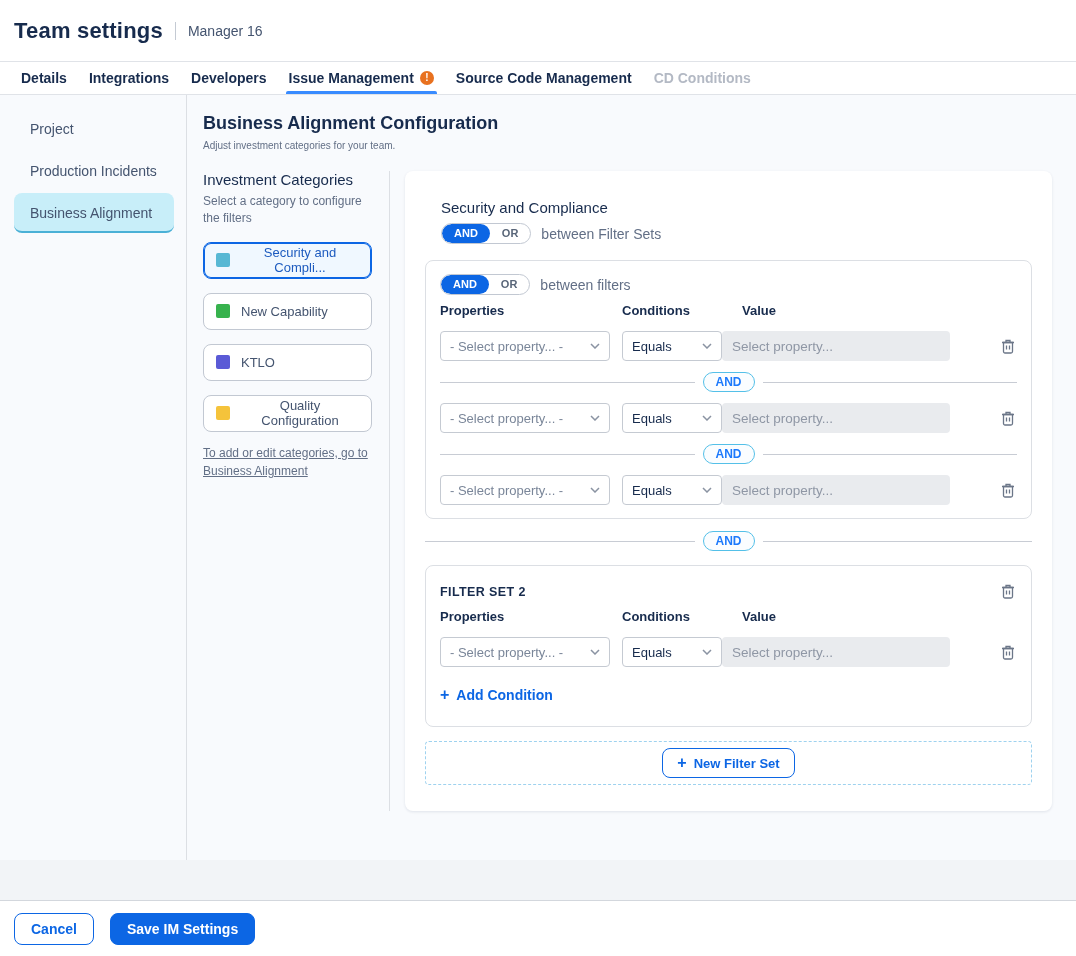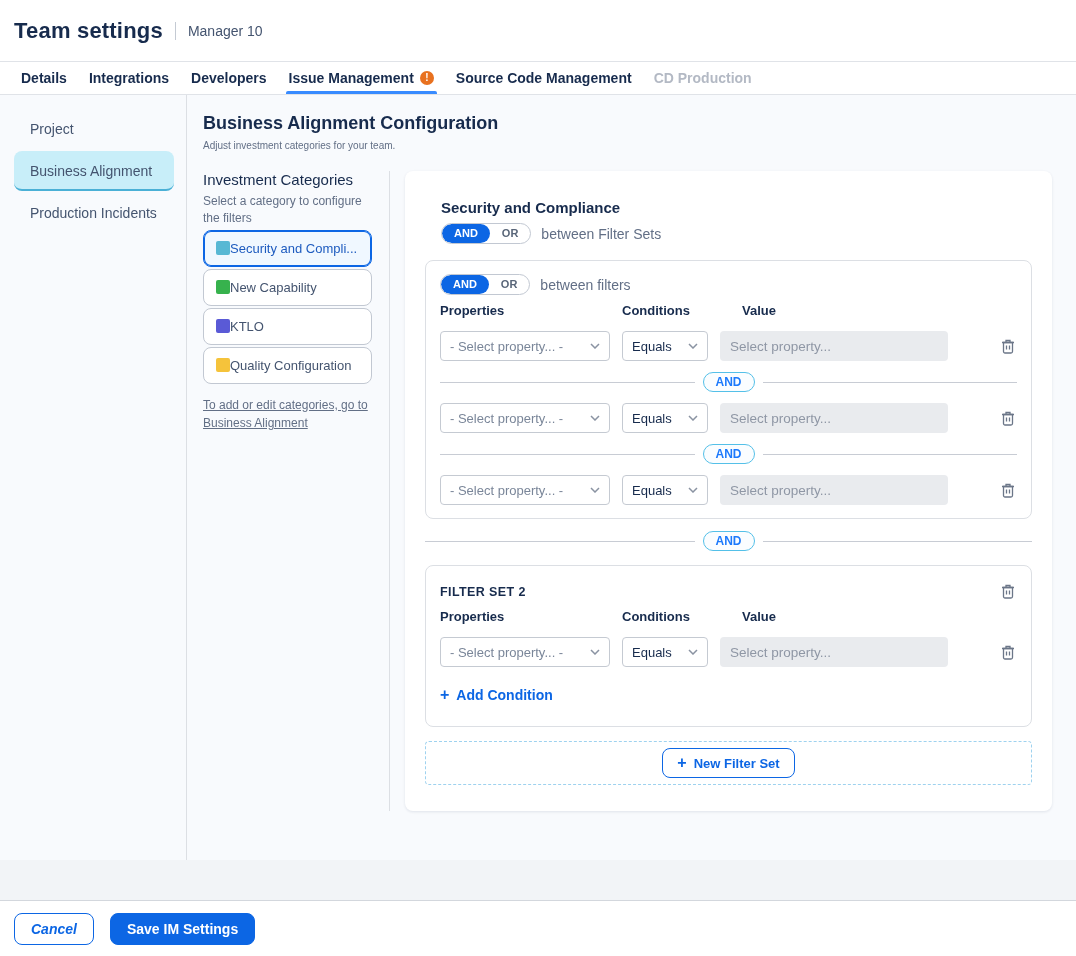--- a/index.html
+++ b/index.html
@@ -28,46 +28,46 @@
   .side-item.active { background:#c8eef9; border-bottom:2px solid #4ab0d6; padding-bottom:10px; }
 
   .main { flex:1 1 auto; padding:18px 24px 0 16px; overflow:hidden; }
   .main-title { font-size:18px; font-weight:700; }
   .main-sub { font-size:10px; color:#626f86; margin-top:6px; }
 
   .columns { display:flex; margin-top:20px; align-items:stretch; }
   .cat-col { width:187px; flex:0 0 auto; padding-right:17px; border-right:1px solid #dcdfe4; padding-bottom:30px; }
   .cat-title { font-size:15px; font-weight:400; }
   .cat-hint { font-size:12px; color:#626f86; line-height:1.45; margin-top:5px; }
-  .cat-btn { width:100%; height:37px; display:flex; align-items:center; padding:0 12px; margin-top:2px; background:#fff; border:1px solid #c2c8d2; border-radius:8px; font-size:13px; color:#44546f; cursor:pointer; font-family:inherit; }
+  .cat-btn { width:100%; height:37px; display:flex; align-items:center; gap:11px; padding:0 12px; margin-top:14px; background:#fff; border:1px solid #c2c8d2; border-radius:8px; font-size:13px; color:#44546f; cursor:pointer; font-family:inherit; }
   .cat-btn.selected { border:1px solid #0c66e4; background:#f0f8ff; color:#1d5bbf; box-shadow:0 0 0 1px #0c66e4 inset; }
   .swatch { width:14px; height:14px; border-radius:2px; flex:0 0 auto; }
   .cat-note { font-size:12px; color:#626f86; line-height:1.5; margin-top:12px;text-decoration:underline; }
 
   .panel-col { flex:1 1 auto; padding-left:15px; }
   .panel { background:#fff; border-radius:8px; box-shadow:0 1px 3px rgba(9,30,66,.10); padding:28px 20px 26px; }
-  .panel-title { font-size:15px; font-weight:700; margin-left:16px; }
+  .panel-title { font-size:15px; font-weight:400; margin-left:16px; }
   .toggle-row { display:flex; align-items:center; gap:10px; margin:7px 0 16px 16px; }
   .set-card .toggle-row { margin:0 0 2px 0; }
   .toggle { display:inline-flex; align-items:center; border:1px solid #c2c8d2; border-radius:999px; background:#fff; overflow:hidden; cursor:pointer; }
   .seg { font-size:11px; font-weight:700; padding:4px 12px; line-height:1; }
   .seg.on { background:#0c66e4; color:#fff; border-radius:999px; }
   .seg.off { color:#596679; }
   .toggle-label { font-size:14px; color:#626f86; }
 
   .set-card { border:1px solid #dcdfe4; border-radius:8px; background:#fff; padding:13px 14px; }
   .hdr-row { display:flex; font-size:13px; font-weight:700; color:#172b4d; margin:8px 0 13px; }
   .hdr-props { width:182px; } .hdr-conds { width:120px; } .hdr-val { flex:1; }
 
   .cond-row { display:flex; align-items:center; }
   .select { height:30px; display:flex; align-items:center; justify-content:space-between; gap:6px; border:1px solid #c5cad2; border-radius:4px; background:#fff; padding:0 9px; font-size:13px; cursor:pointer; }
   .select.placeholder { color:#7a8699; }
   .select.filled { color:#172b4d; }
   .sel-prop { width:170px; margin-right:12px; }
-  .sel-cond { width:86px; margin-right:12px; }
+  .sel-cond { width:100px; margin-right:0; }
   .chev { display:flex; color:#8a93a2; flex:0 0 auto; }
   .val-input { width:228px; height:30px; background:#e9ebee; border:none; border-radius:4px; padding:0 10px; font-size:13.5px; font-family:inherit; color:#44546f; }
   .val-input::placeholder { color:#8f97a5; }
   .row-spacer { flex:1; }
   .trash-btn { background:none; border:none; cursor:pointer; display:flex; padding:2px; }
 
   .connector { display:flex; align-items:center; margin:11px 0; }
   .connector .line { flex:1; height:1px; background:#c8ccd4; }
   .pill { border:1px solid #54c0e8; color:#1d7afc; background:#fafdff; border-radius:999px; padding:3px 12px; font-size:12px; font-weight:600; margin:0 8px; line-height:1; }
   .connector.outer { margin:12px 0 14px; }
@@ -77,62 +77,62 @@
   .add-cond { display:inline-flex; align-items:center; gap:7px; color:#0c66e4; font-size:14px; font-weight:700; background:none; border:none; cursor:pointer; margin:20px 0 10px; font-family:inherit; }
   .plus { font-size:16px; font-weight:700; line-height:1; }
 
   .dashed-zone { margin-top:14px; border:1px dashed #9ed2ef; border-radius:4px; padding:6px; display:flex; justify-content:center; background:#fff; }
   .new-set-btn { display:inline-flex; align-items:center; gap:7px; border:1px solid #0c66e4; border-radius:8px; background:#fff; color:#0c66e4; font-size:13px; font-weight:700; padding:6px 14px; cursor:pointer; font-family:inherit; }
 
   
   .strip { height:41px; background:#f2f4f7; border-bottom:1px solid #d3d7dd; flex:0 0 auto; }
   .footer { height:55px; background:#fff; display:flex; align-items:center; gap:16px; padding:0 14px; flex:0 0 auto; }
   .btn { font-size:14px; font-weight:700; border-radius:8px; padding:7px 16px; cursor:pointer; font-family:inherit; }
-  .btn.secondary { background:#fff; color:#0c66e4; border:1px solid #0c66e4;font-style:italic; }
+  .btn.secondary { background:#fff; color:#0c66e4; border:1px solid #0c66e4; }
   .btn.primary { background:#0c66e4; color:#fff; border:1px solid #0c66e4; }
 </style>
 </head>
 <body>
 
 <div class="page">
 
   <div class="header">
     <h1>Team settings</h1>
     <div class="vdiv"></div>
-    <div class="sub">Manager 10</div>
+    <div class="sub">Manager 16</div>
   </div>
 
   <div class="tabbar">
     <div class="tab">
         <span>Details</span>
       </div>
     <div class="tab">
         <span>Integrations</span>
       </div>
     <div class="tab">
         <span>Developers</span>
       </div>
     <div class="tab active">
       <span>Issue Management</span>
       <span class="badge">!</span>
     </div>
     <div class="tab">
         <span>Source Code Management</span>
       </div>
     <div class="tab disabled">
-        <span>CD Production</span>
+        <span>CD Conditions</span>
       </div>
   </div>
 
   <div class="content">
 
     <div class="sidebar">
       <div class="side-item">Project</div>
+      <div class="side-item">Production Incidents</div>
       <div class="side-item active">Business Alignment</div>
-      <div class="side-item">Production Incidents</div>
     </div>
 
     <div class="main">
       <div class="main-title">Business Alignment Configuration</div>
       <div class="main-sub">Adjust investment categories for your team.</div>
 
       <div class="columns">
 
         <div class="cat-col">
           <div class="cat-title">Investment Categories</div>

